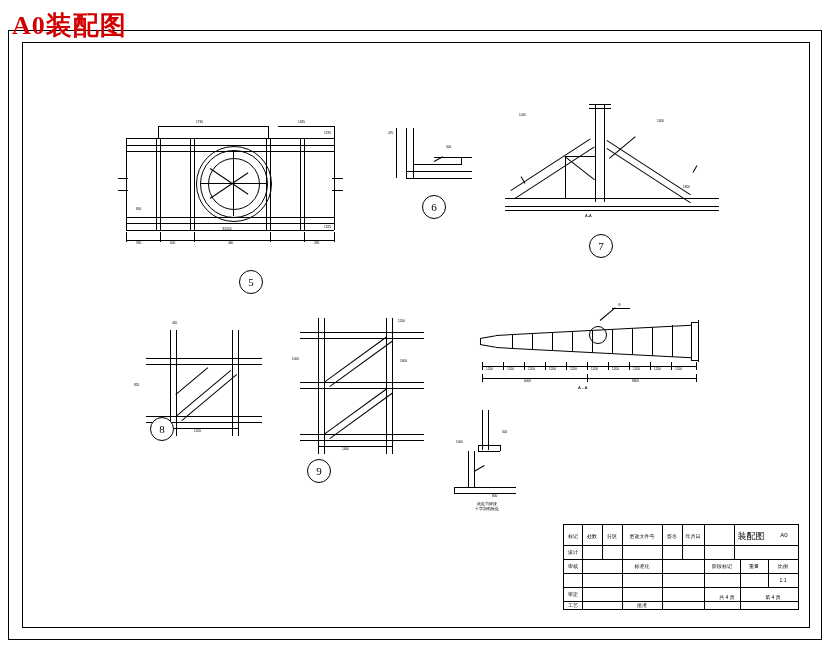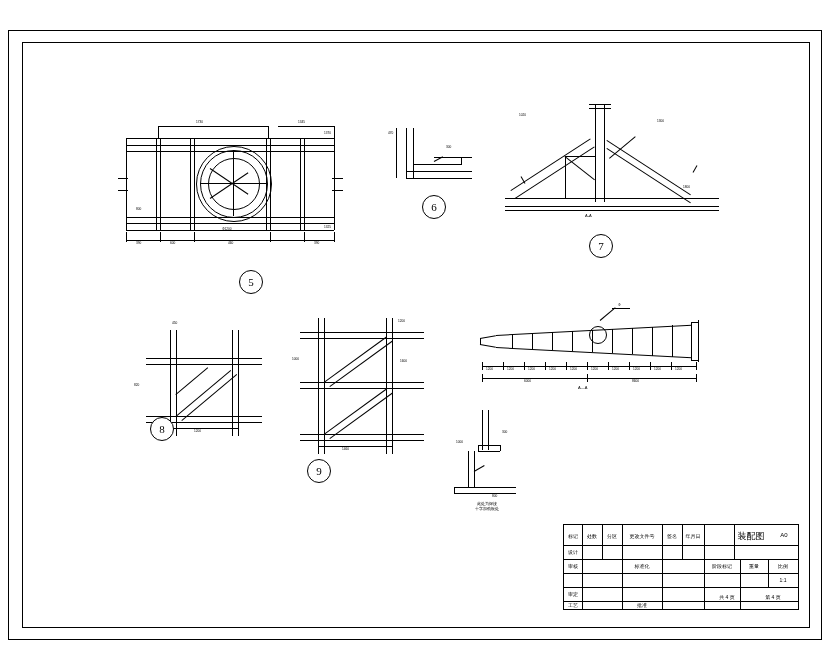--- a/index.html
+++ b/index.html
@@ -43,20 +43,21 @@
   .tb-mid{font-size:6px;}
 
   
   .note{position:absolute;font-size:4px;text-align:center;line-height:1.25;color:#000;}
 </style>
 </head>
 <body>
 
 <div id="root">
 
+  <div class="doc-title">A0装配图</div>
 
   <div class="sheet-outer"></div>
   <div class="sheet-inner"></div>
 
   <div class="grp" style="left:118px;top:118px;width:225px;height:130px;">
 
     <div class="ln hl" style="left:8px;top:20px;width:208px;"></div>
     <div class="ln hl" style="left:8px;top:112px;width:208px;"></div>
     <div class="ln vl" style="left:8px;top:20px;height:92px;"></div>
     <div class="ln vl" style="left:216px;top:20px;height:92px;"></div>

